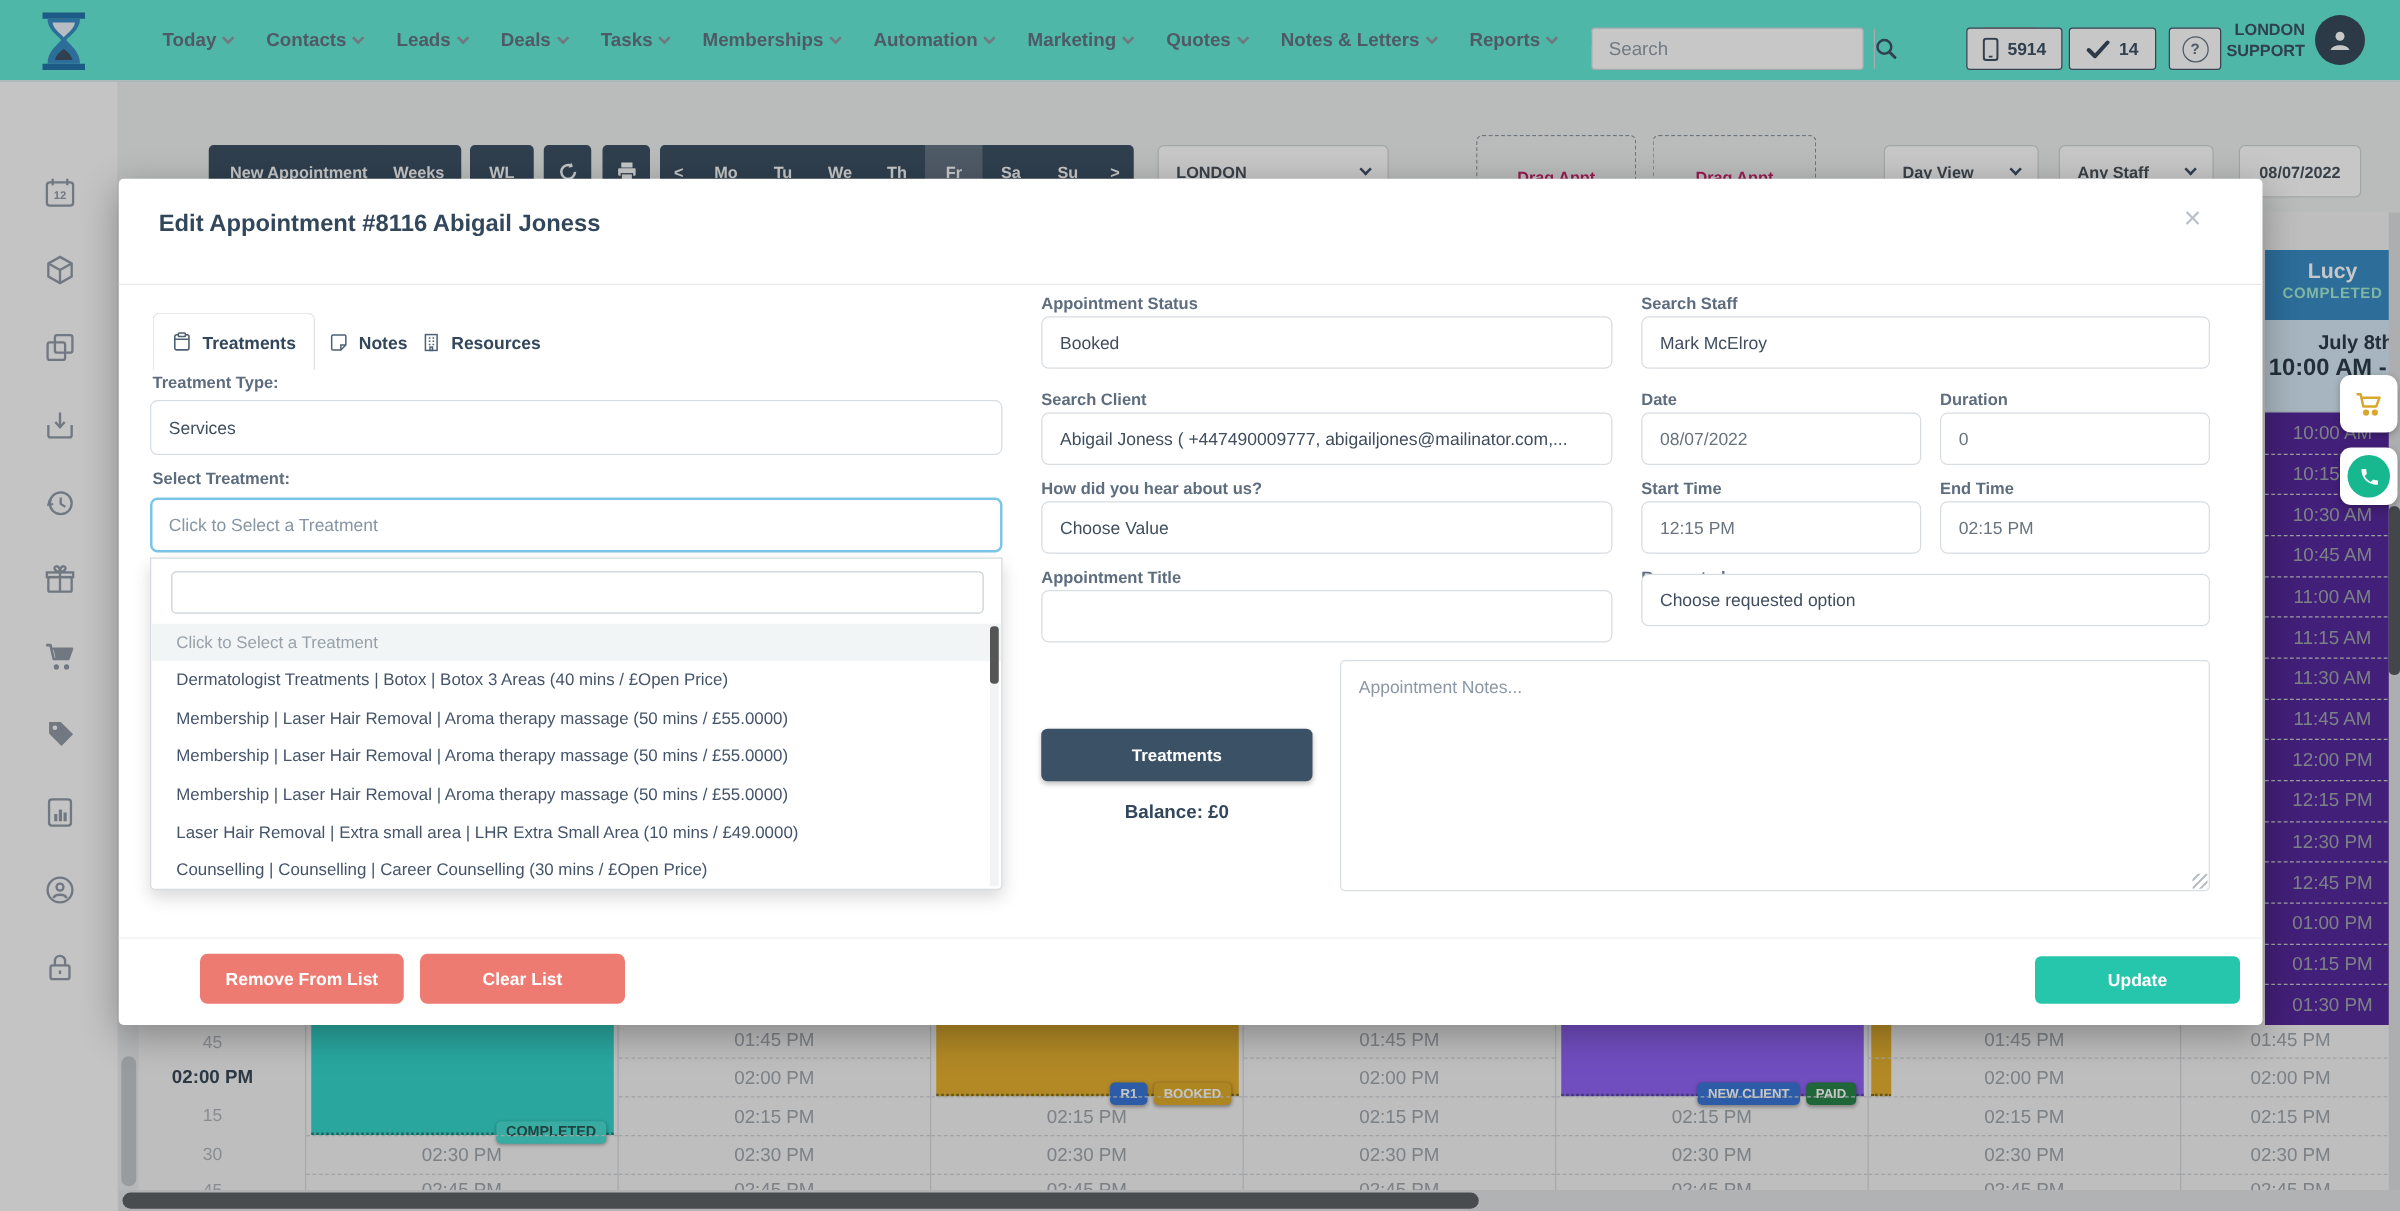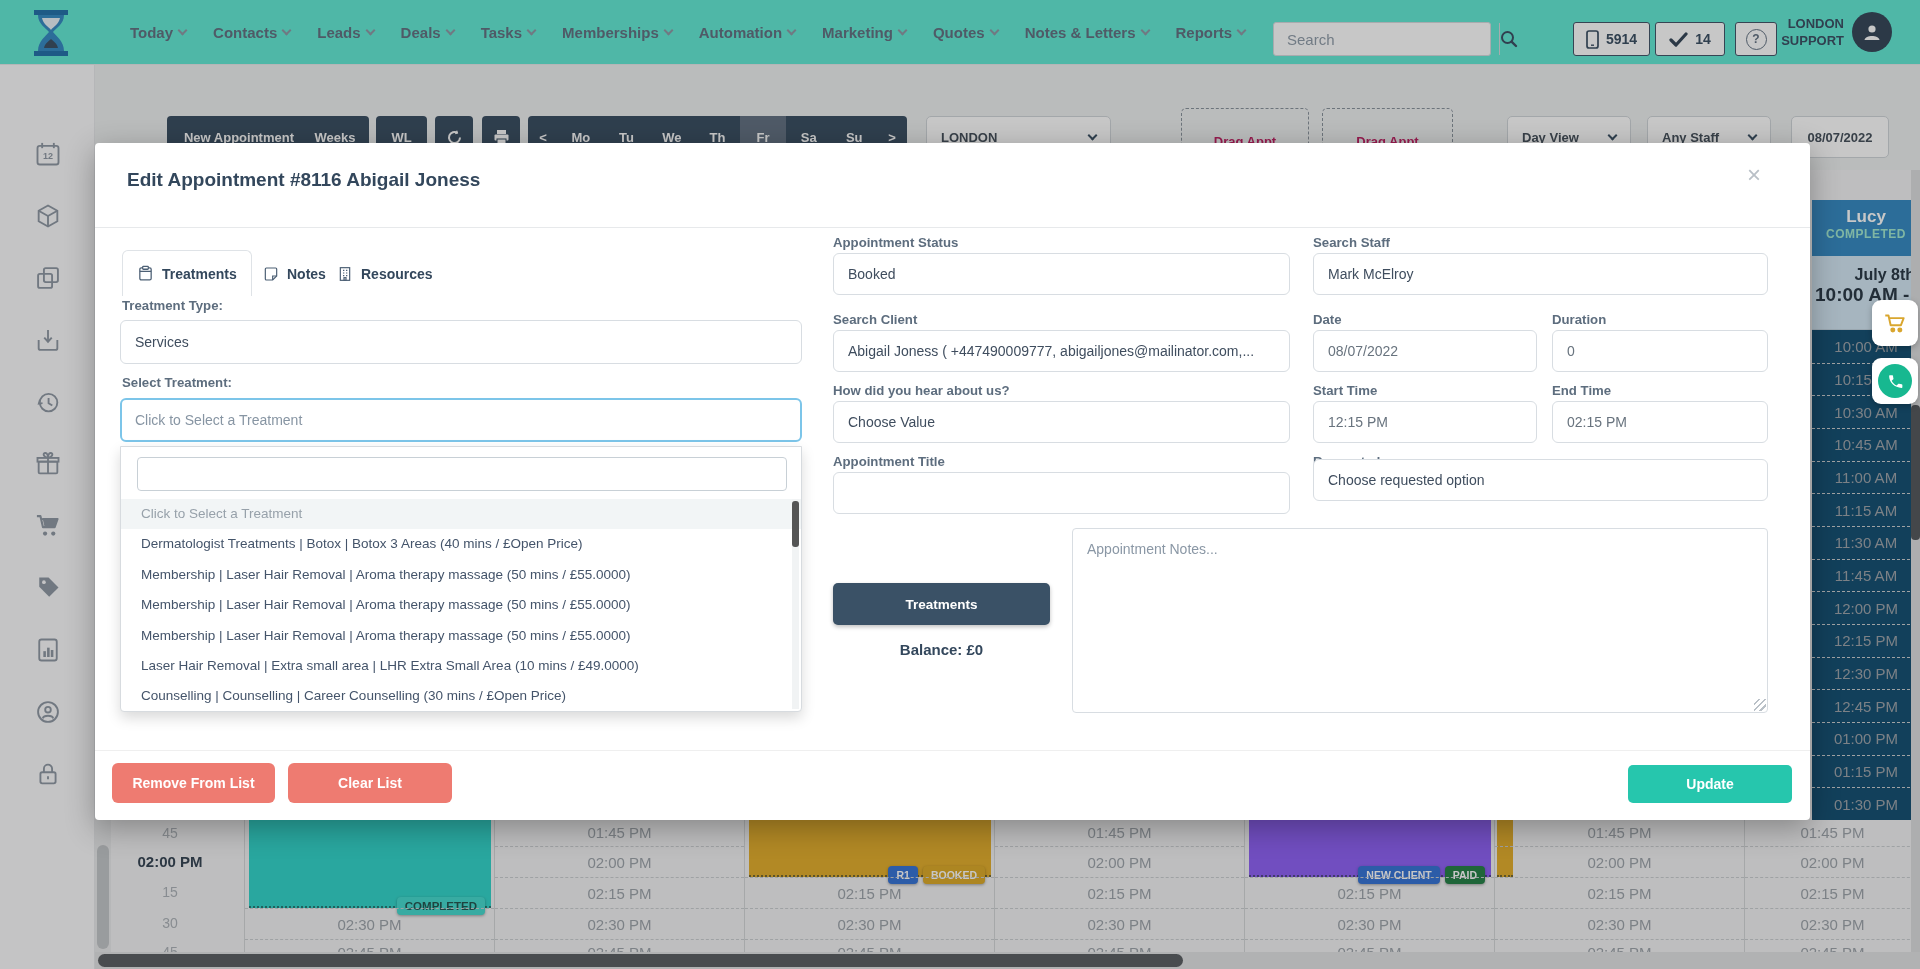--- a/index.html
+++ b/index.html
@@ -63,21 +63,21 @@
 
   
   .colhead { position:absolute; left:1812px; top:200px; width:108px; height:56px; background:#2e86c1;
              text-align:center; padding-top:7px; cursor:pointer; }
   .colhead .nm { color:#fff; font-size:17px; font-weight:700; }
   .colhead .rl { color:#9fe8cf; font-size:12px; font-weight:700; letter-spacing:.5px; }
   .colsub  { position:absolute; left:1812px; top:256px; width:108px; height:74px; background:#d3e7f4;
              border-bottom:1px solid #c3d4e0; padding:10px 5px 0 3px; overflow:hidden; }
   .colsub .d1 { text-align:right; font-size:16px; font-weight:700; color:#22313f; }
   .colsub .d2 { text-align:left; font-size:19px; font-weight:600; color:#22313f; white-space:nowrap; }
-  .strip { position:absolute; left:1812px; top:330px; width:108px; height:490px; background:#0c4a6e; }
+  .strip { position:absolute; left:1812px; top:330px; width:108px; height:490px; background:#4c1d95; }
   .strip .srow { height:32.66px; display:flex; align-items:center; justify-content:center;
                  font-size:15px; color:#9aa1a8; border-top:1px dashed #c9cdd0; cursor:pointer; }
   .strip .srow:first-child { border-top:none; }
 
   
   .band { position:absolute; left:95px; top:820px; width:1825px; height:132px; background:#f3f3f4; }
   .bcol { position:absolute; top:0; height:132px; border-right:1px solid #d3d5d7; }
   .bcell { position:absolute; left:0; width:100%; text-align:center; font-size:15px; color:#9aa1a8;
            border-top:1px dashed #c9cdd0; overflow:hidden; cursor:pointer; }
   .bcell.r0 { border-top:none; }
@@ -149,21 +149,21 @@
              box-shadow:0 2px 4px rgba(0,0,0,.25); }
   .balance { position:absolute; font-size:15px; font-weight:600; color:#33475c; }
   .notes { position:absolute; left:977px; top:385px; width:696px; height:185px; border:1px solid #d8dde2;
            border-radius:4px; resize:none; outline:none; padding:12px 14px; font-size:14px;
            font-family:inherit; color:#3f4d5e; }
   .notes::placeholder { color:#8a97a5; }
   .resizer { position:absolute; left:1659px; top:556px; width:12px; height:12px;
              background:repeating-linear-gradient(135deg, transparent 0 3px, #b9c0c7 3px 4.5px); }
   .fdivider { position:absolute; left:0; top:607px; width:1715px; height:1px; background:#efefef; }
   .salmonbtn { position:absolute; top:620px; height:40px; background:#ee7b71; color:#fff; border:none;
-               border-radius:6px; font-size:14px; font-weight:600; font-family:inherit; cursor:pointer; }
+               border-radius:6px; font-size:14px; font-weight:600; font-family:inherit; cursor:pointer;margin-left:48px; }
   .tealbtn { position:absolute; left:1533px; top:622px; width:164px; height:38px; background:#26c6ad;
              color:#fff; border:none; border-radius:5px; font-size:14px; font-weight:600;
              font-family:inherit; cursor:pointer; }
 </style>
 </head>
 <body>
 
 <div class="nav">
   <svg class="abs" style="left:28px;top:8px" width="46" height="50" viewBox="0 0 46 50">
     <rect x="6" y="2" width="34" height="5" fill="#1b6ca8"></rect>

